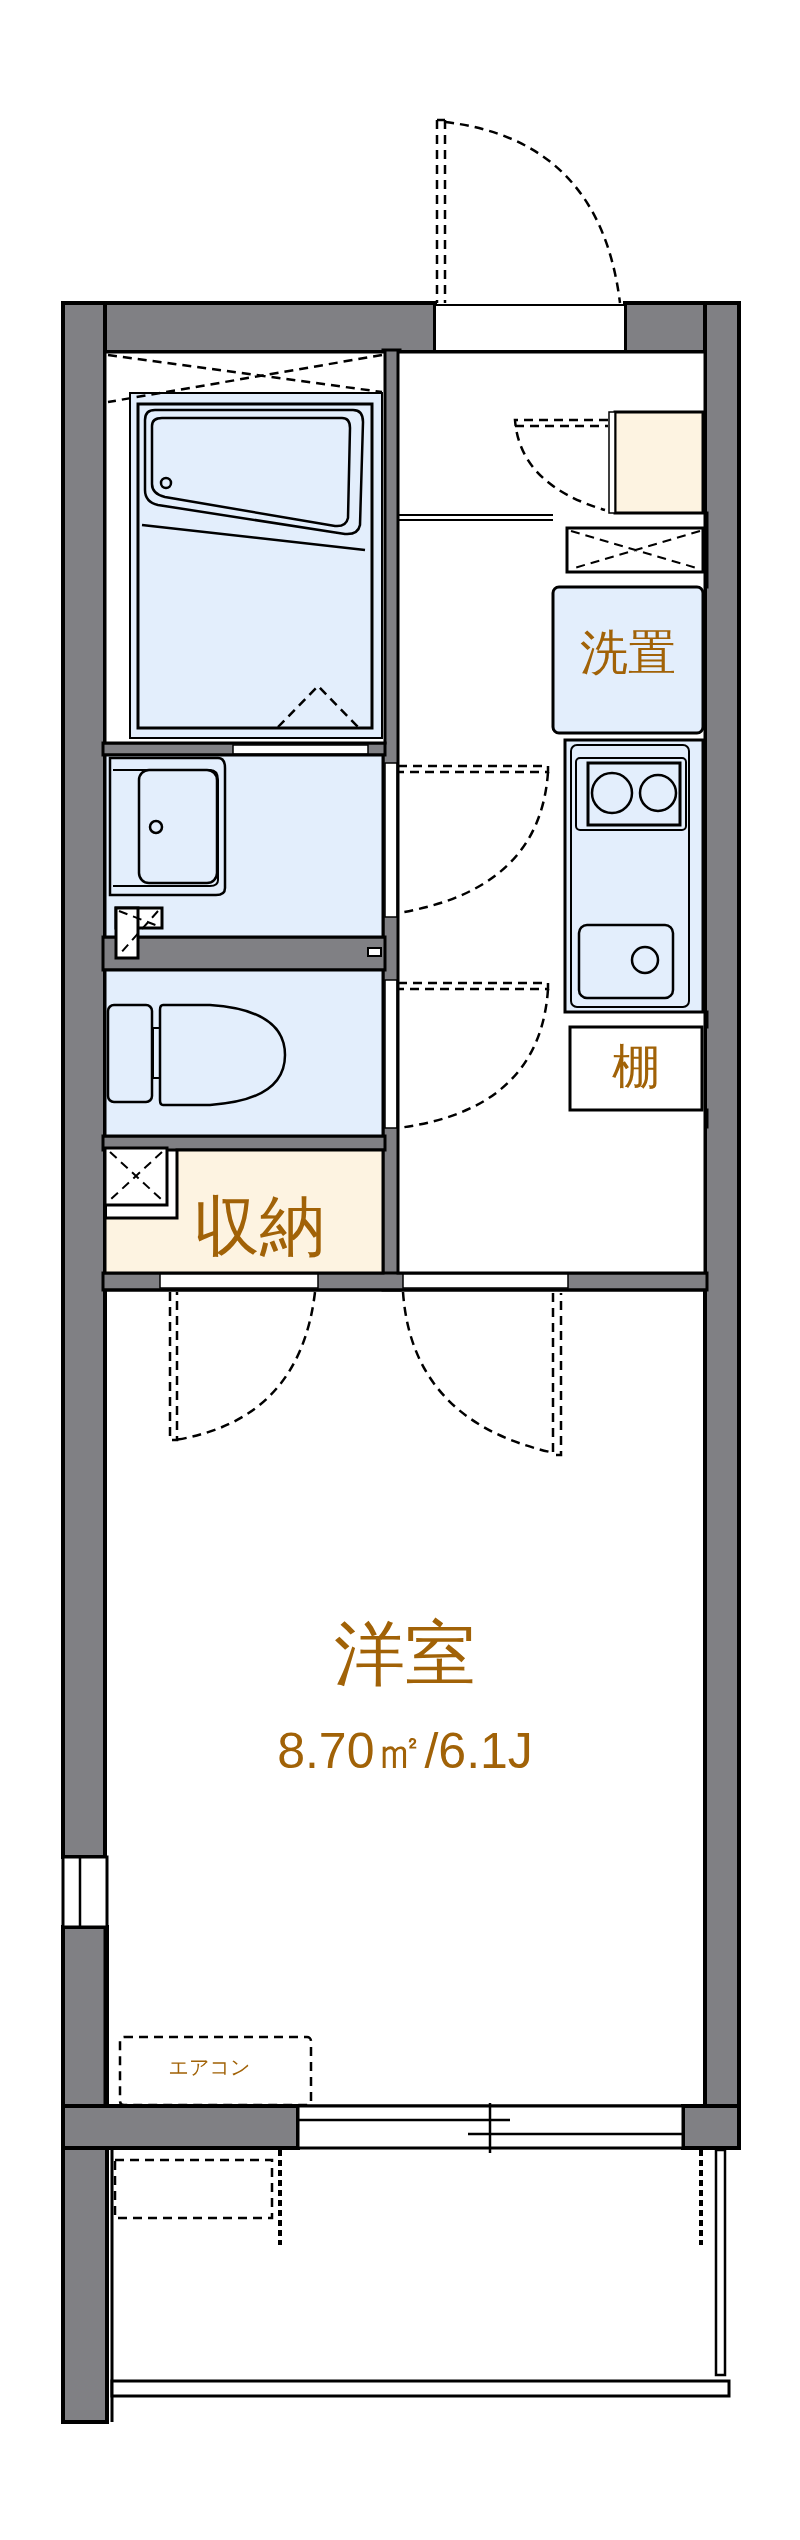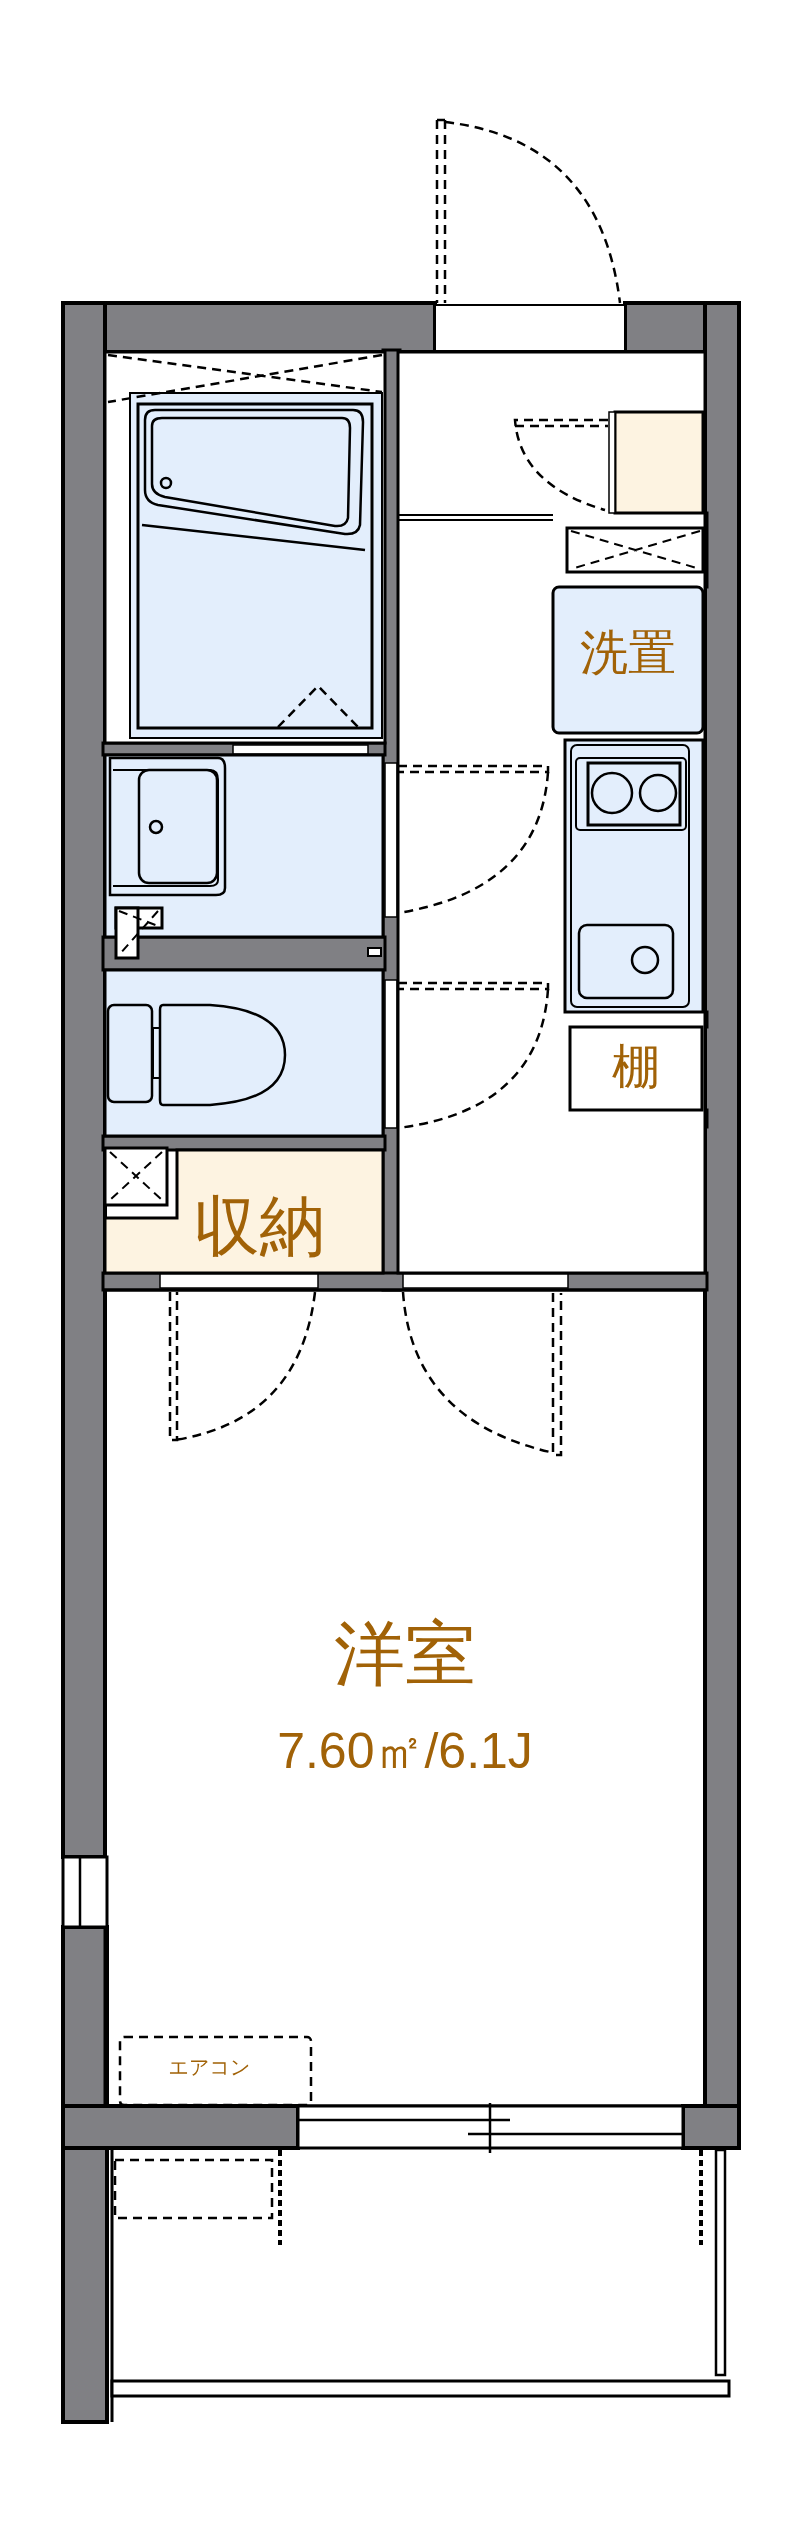--- a/index.html
+++ b/index.html
@@ -178,15 +178,15 @@
 </svg>
 
 <div class="label lbl-jp" style="left:553px; top:628px; width:150px; font-size:48px;">洗置</div>
 
 <div class="label lbl-jp" style="left:570px; top:1042px; width:132px; font-size:48px;">棚</div>
 
 <div class="label lbl-jp" style="left:177px; top:1178px; width:165px; font-size:66px;margin-top:16px;">収納</div>
 
 <div class="label lbl-jp" style="left:105px; top:1618px; width:600px; font-size:71px;">洋室</div>
 
-<div class="label" style="left:105px; top:1726px; width:600px; font-size:50px; font-family:'Liberation Sans', sans-serif;">7.60㎡/6.1J</div>
+<div class="label" style="left:105px; top:1726px; width:600px; font-size:50px; font-family:'Liberation Sans', sans-serif;">8.70㎡/6.1J</div>
 
 <div class="label lbl-jp" style="left:116px; top:2057px; width:187px; font-size:20px;">エアコン</div>
 
 </body></html>

